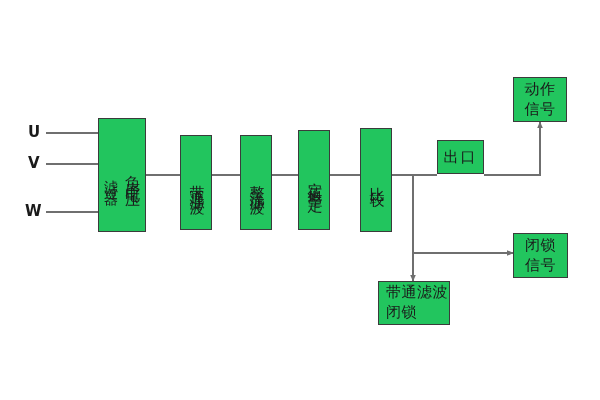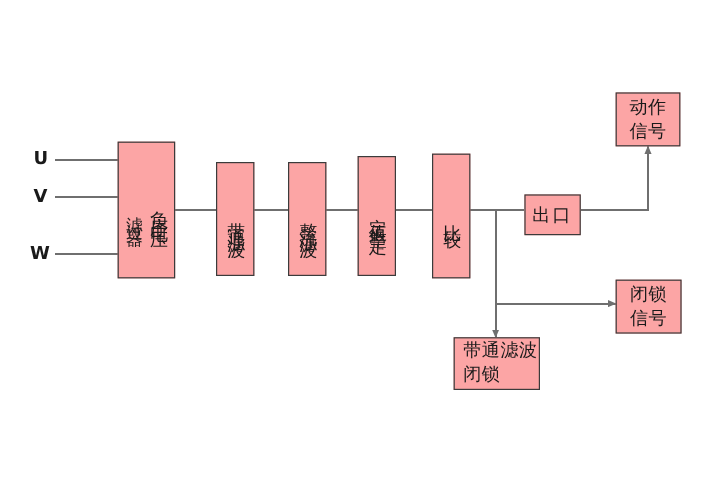--- a/index.html
+++ b/index.html
@@ -20,21 +20,21 @@
     position: absolute;
     left: 0;
     top: 0;
     width: 600px;
     height: 400px;
   }
   .node {
     position: absolute;
     box-sizing: border-box;
     border: 1.4px solid #3b3b3b;
-    background: #fca5a5;
+    background: #22c55e;
     color: #1a1a1a;
     display: flex;
     align-items: center;
     justify-content: center;
     z-index: 3;
   }
   
   .node.vert {
     writing-mode: vertical-rl;
     text-orientation: upright;
@@ -142,21 +142,21 @@
   </div>
 
   <div class="node vert" style="left:298px; top:130px; width:32px; height:100px;">
     <span class="txt">定值整定</span>
   </div>
 
   <div class="node vert" style="left:360px; top:128px; width:32px; height:104px;">
     <span class="txt">比较</span>
   </div>
 
-  <div class="node single" style="left:437px; top:162px; width:47px; height:34px;font-family:Liberation Serif, serif;">
+  <div class="node single" style="left:437px; top:140px; width:47px; height:34px;font-family:Liberation Serif, serif;">
     <span>出口</span>
   </div>
 
   <div class="node horiz" style="left:513px; top:77px; width:54px; height:45px;">
     <span>动作</span>
     <span>信号</span>
   </div>
 
   <div class="node horiz" style="left:513px; top:233px; width:55px; height:45px;">
     <span>闭锁</span>

